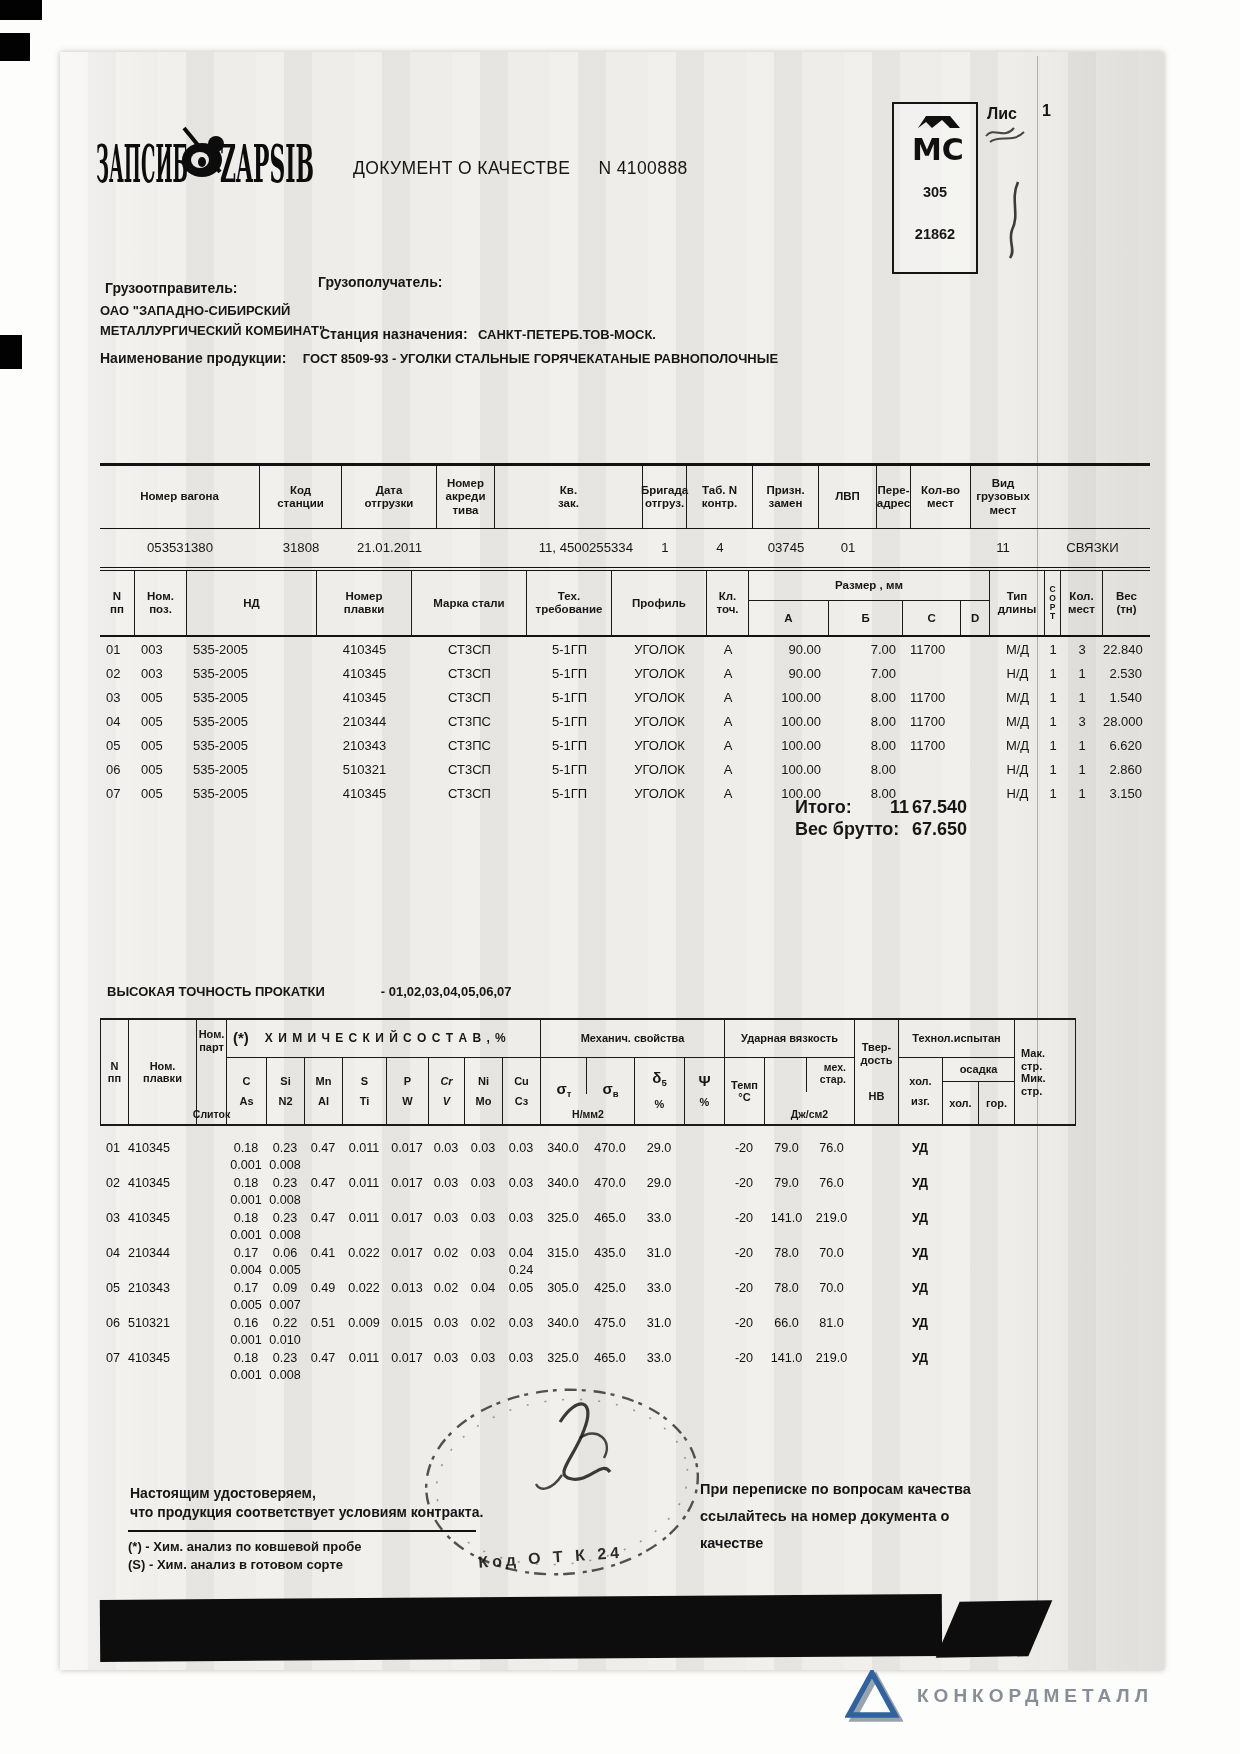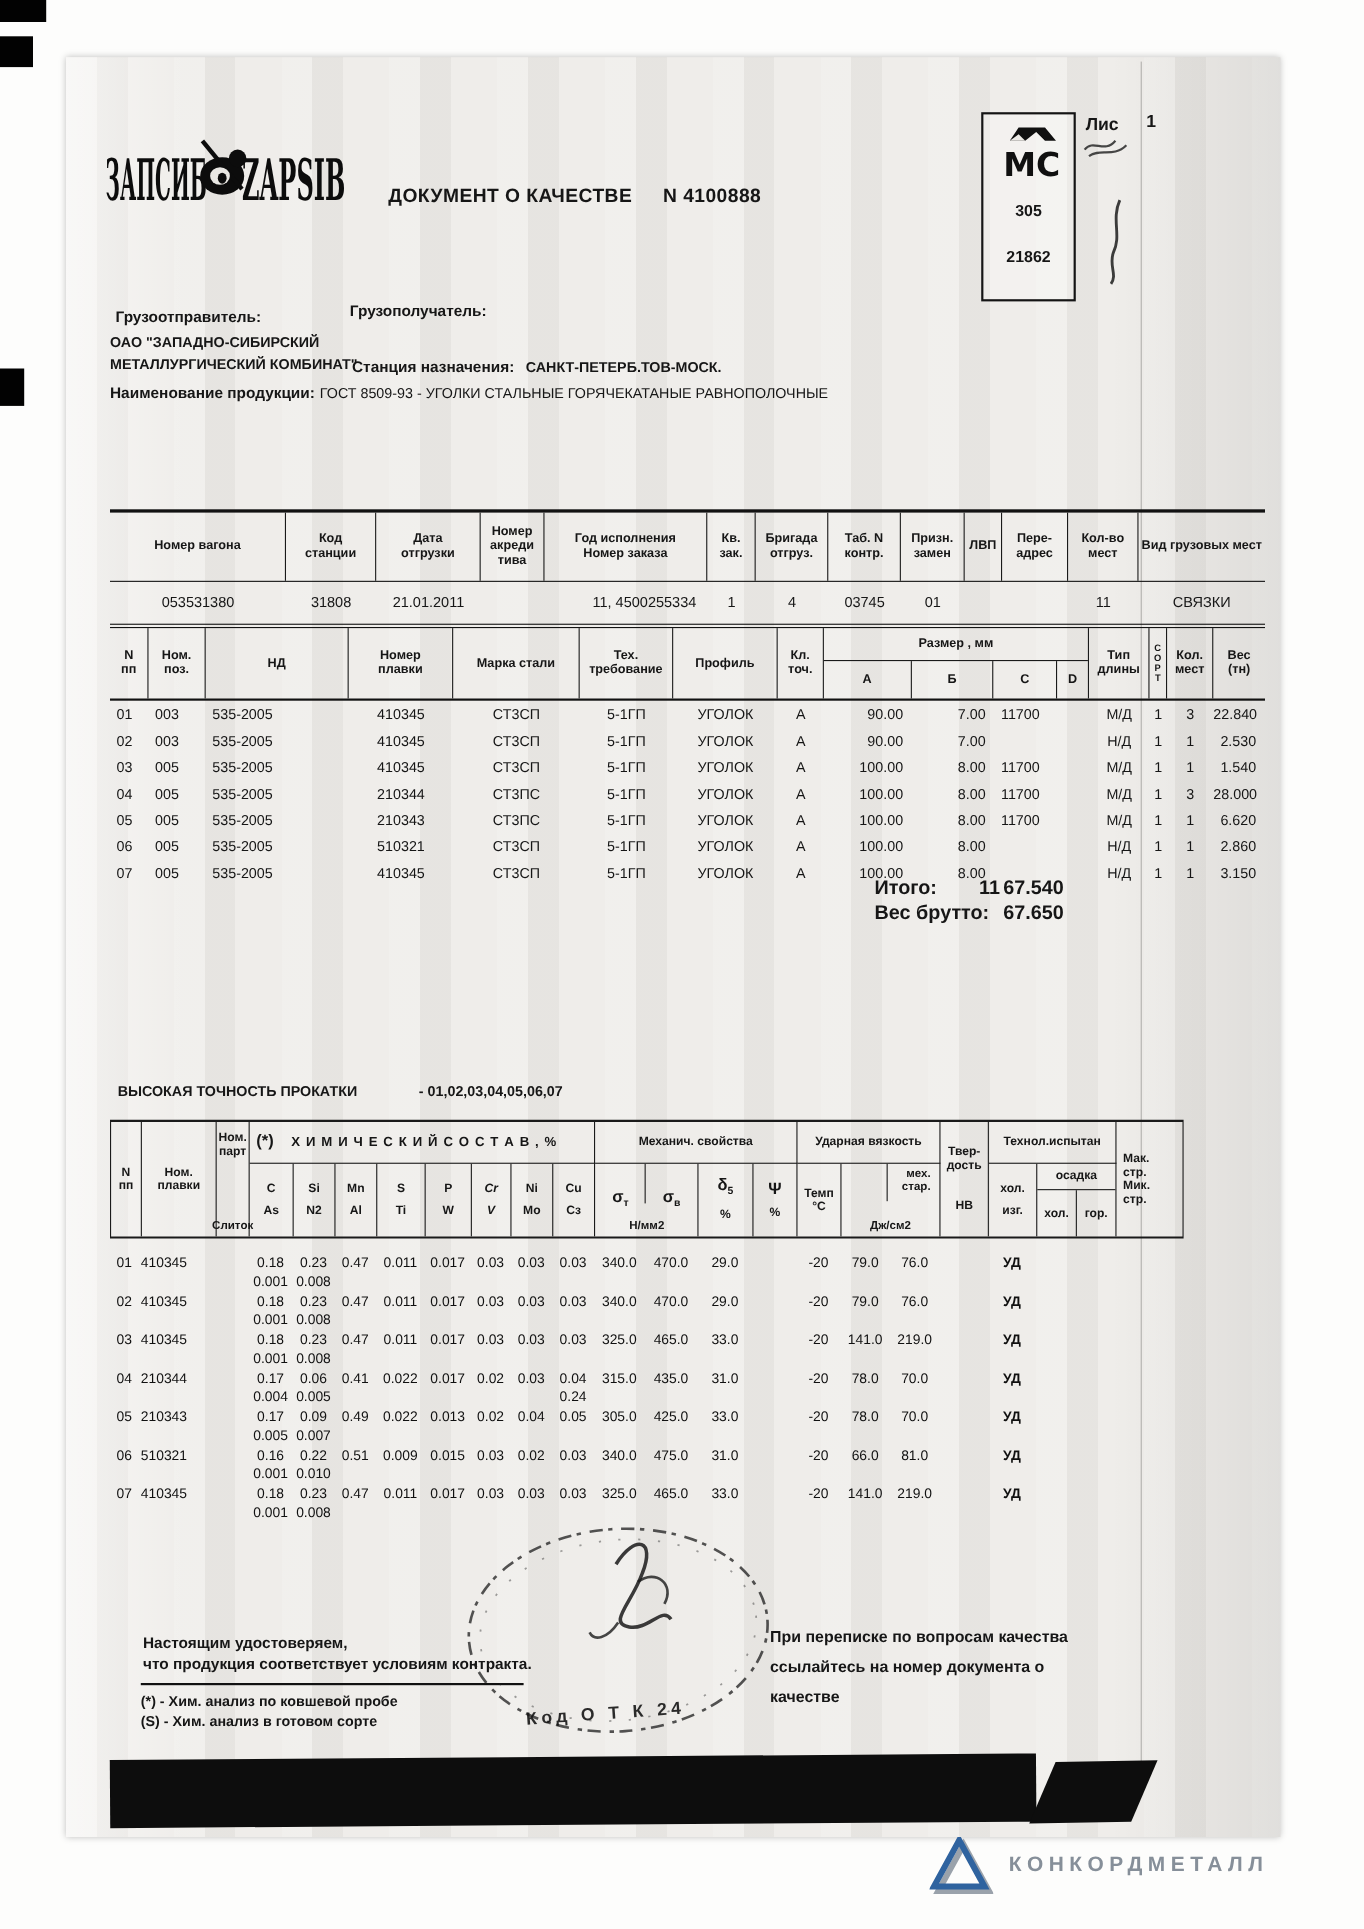--- a/index.html
+++ b/index.html
@@ -14,21 +14,21 @@
       linear-gradient(90deg, rgba(255,255,255,.55), rgba(255,255,255,0) 10%, rgba(255,255,255,0) 86%, rgba(0,0,0,.07)),
       repeating-linear-gradient(90deg, rgba(255,255,255,.30) 0 28px, rgba(0,0,0,.018) 28px 56px, rgba(255,255,255,.20) 56px 98px),
       #ebe9e5;
     box-shadow:0 0 6px rgba(0,0,0,.25);}
   .crease{position:absolute;left:977px;top:4px;width:1px;height:1556px;background:rgba(70,70,70,.35);}
   .blob{position:absolute;background:#020202;}
 
   
   .logo-svg{position:absolute;left:36px;top:74px;}
   .certline{font-size:13px;font-weight:600;line-height:20px;}
-  .doc-title{position:absolute;left:293px;top:116px;font-size:17.5px;font-weight:bold;letter-spacing:.4px;}
+  .doc-title{position:absolute;left:293px;top:106px;font-size:17.5px;font-weight:normal;letter-spacing:.4px;}
   .doc-title .num{margin-left:28px;}
   .mc-box{position:absolute;left:832px;top:50px;width:82px;height:168px;border:2.5px solid #141414;
           display:flex;flex-direction:column;align-items:center;background:rgba(255,255,255,.25);}
   .mc-num{font-size:14.5px;font-weight:bold;}
   .sheet{position:absolute;left:927px;top:53px;font-size:16px;font-weight:600;}
   .sheet-no{position:absolute;left:982px;top:50px;font-size:16px;font-weight:600;}
   .lbl{font-size:14px;font-weight:bold;}
   .val{font-size:13px;font-weight:600;}
 
   
@@ -209,45 +209,41 @@
   <div class="abs lbl" style="left:45px;top:228px;">Грузоотправитель:</div>
   <div class="abs val" style="left:40px;top:251px;">ОАО "ЗАПАДНО-СИБИРСКИЙ</div>
   <div class="abs val" style="left:40px;top:271px;">МЕТАЛЛУРГИЧЕСКИЙ КОМБИНАТ"</div>
   <div class="abs lbl" style="left:258px;top:222px;">Грузополучатель:</div>
   <div class="abs" style="left:260px;top:273px;">
     <span class="lbl">Станция назначения:</span>
     <span class="val" style="margin-left:6px;">САНКТ-ПЕТЕРБ.ТОВ-МОСК.</span>
   </div>
   <div class="abs" style="left:40px;top:297px;">
     <span class="lbl">Наименование  продукции:</span>
-    <span class="val" style="font-weight:400;">ГОСТ 8509-93  -  УГОЛКИ СТАЛЬНЫЕ ГОРЯЧЕКАТАНЫЕ РАВНОПОЛОЧНЫЕ</span>
+    <span class="val" style="margin-left:12px;font-weight:700;">ГОСТ 8509-93  -  УГОЛКИ СТАЛЬНЫЕ ГОРЯЧЕКАТАНЫЕ РАВНОПОЛОЧНЫЕ</span>
   </div>
 
   <div class="t1">
     <div class="t1-head">
 
     <div>
           <div>Номер вагона</div>
         </div>
         <div>
           <div>Код</div>
           <div>станции</div>
         </div>
         <div>
           <div>Дата</div>
           <div>отгрузки</div>
         </div>
         <div>
           <div>Номер</div>
           <div>акреди</div>
           <div>тива</div>
-        </div>
-        <div>
-          <div>Год исполнения</div>
-          <div>Номер заказа</div>
         </div>
         <div>
           <div>Кв.</div>
           <div>зак.</div>
         </div>
         <div>
           <div>Бригада</div>
           <div>отгруз.</div>
         </div>
         <div>

